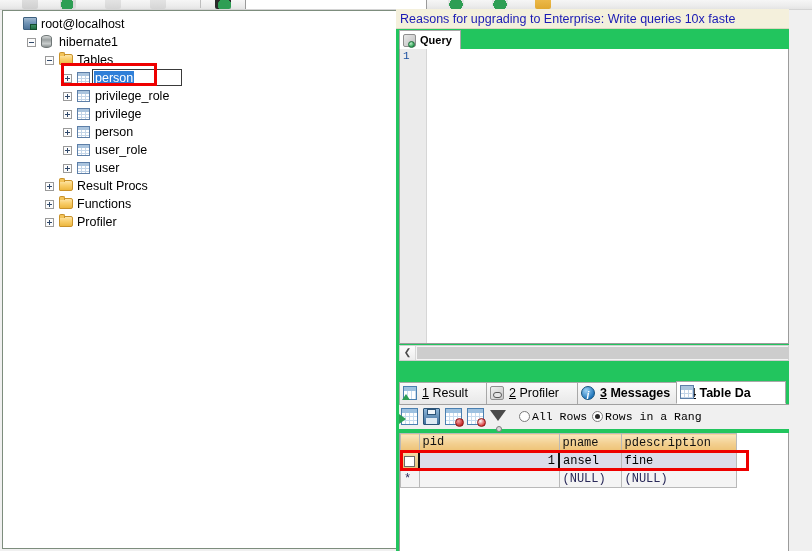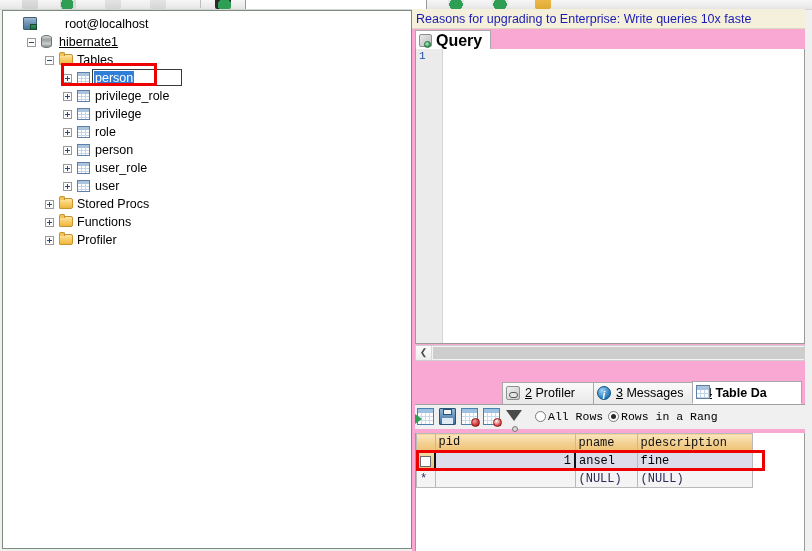--- a/index.html
+++ b/index.html
@@ -85,38 +85,38 @@
     background: #2f7fd8; color: #ffffff; padding: 0 1px; font-size: 12.5px;
   }
 
   
   .annot { position: absolute; border: 3px solid #ee0000; box-sizing: border-box; pointer-events: none; }
 
   
   .splitter { position: absolute; left: 413px; top: 10px; width: 6px; height: 539px; background: #f0f0f0; }
 
   
-  .right-pane { position: absolute; left: 412px; top: 9px; width: 393px; height: 542px; background: #f9a8d4; }
+  .right-pane { position: absolute; left: 396px; top: 9px; width: 393px; height: 542px; background: #22c55e; }
 
   .banner {
     position: absolute; left: 0; top: 0; width: 393px; height: 20px; line-height: 20px;
     background: #f4f0dc; color: #1a1ab4; font-size: 12.5px; padding-left: 4px;
     box-sizing: border-box; overflow: hidden; white-space: nowrap;
     border-bottom: 1px solid #dcd7bf;
   }
 
   
   .qtab-strip {
     position: absolute; left: 3px; top: 21px; width: 390px; height: 20px;
     border-bottom: 1px solid #a8a8a8;
   }
   .qtab {
     position: absolute; left: 0; top: 0; height: 20px; line-height: 19px;
     background: #ffffff; border: 1px solid #a8a8a8; border-bottom: 1px solid #ffffff;
-    box-sizing: border-box; padding: 0 8px 0 20px; font-weight: bold; font-size: 16px;
+    box-sizing: border-box; padding: 0 8px 0 20px; font-weight: bold; font-size: 11px;
   }
   .qtab .tabic {
     position: absolute; left: 3px; top: 3px; width: 13px; height: 13px;
   }
   .ic-query {
     background: linear-gradient(135deg,#e8e8e8 0%, #bfbfbf 100%);
     border: 1px solid #8e8e8e; border-radius: 2px; box-sizing: border-box;
   }
   .ic-query::after {
     content:""; position:absolute; left:4px; bottom:-2px; width:7px; height:7px; border-radius:50%;
@@ -293,26 +293,26 @@
     <div class="tb-icon" style="left:245px;width:180px;background:#ffffff;border:1px solid #9a9a9a;"></div>
     <div class="tb-icon" style="left:448px;background:radial-gradient(circle at 50% 70%,#2e9e54 50%,#e5e5e5 51%);"></div>
     <div class="tb-icon" style="left:492px;background:radial-gradient(circle at 50% 70%,#2e9e54 50%,#e5e5e5 51%);"></div>
     <div class="tb-icon" style="left:535px;background:linear-gradient(to bottom,#f3c45a,#e0a830);"></div>
   </div>
 
   <div class="tree-panel">
     <div class="tree-inner" id="tree-inner">
         <div class="tree-row">
           <div class="ic ic-server" style="left: 16px;"></div>
-          <span class="node-label" style="left: 34px; margin-left: 24px;">root@localhost</span>
+          <span class="node-label" style="left: 34px;">root@localhost</span>
         </div>
         <div class="tree-row">
           <div class="expander" style="left: 20px;"></div>
           <div class="ic ic-db" style="left: 34px;"></div>
-          <span class="node-label" style="left: 52px; text-decoration: underline;">hibernate1</span>
+          <span class="node-label" style="left: 52px;">hibernate1</span>
         </div>
         <div class="tree-row">
           <div class="expander" style="left: 38px;"></div>
           <div class="ic ic-folder" style="left: 52px;"></div>
           <span class="node-label" style="left: 70px;">Tables</span>
         </div>
         <div class="tree-row">
           <div class="expander plus" style="left: 56px;"></div>
           <div class="ic ic-table" style="left: 70px;"></div>
           <div class="rename-box" style="left: 85px; width: 90px;">
@@ -325,41 +325,36 @@
           <span class="node-label" style="left: 88px;">privilege_role</span>
         </div>
         <div class="tree-row">
           <div class="expander plus" style="left: 56px;"></div>
           <div class="ic ic-table" style="left: 70px;"></div>
           <span class="node-label" style="left: 88px;">privilege</span>
         </div>
         <div class="tree-row">
           <div class="expander plus" style="left: 56px;"></div>
           <div class="ic ic-table" style="left: 70px;"></div>
-          <span class="node-label" style="left: 88px;">role</span>
-        </div>
-        <div class="tree-row">
-          <div class="expander plus" style="left: 56px;"></div>
-          <div class="ic ic-table" style="left: 70px;"></div>
           <span class="node-label" style="left: 88px;">person</span>
         </div>
         <div class="tree-row">
           <div class="expander plus" style="left: 56px;"></div>
           <div class="ic ic-table" style="left: 70px;"></div>
           <span class="node-label" style="left: 88px;">user_role</span>
         </div>
         <div class="tree-row">
           <div class="expander plus" style="left: 56px;"></div>
           <div class="ic ic-table" style="left: 70px;"></div>
           <span class="node-label" style="left: 88px;">user</span>
         </div>
         <div class="tree-row">
           <div class="expander plus" style="left: 38px;"></div>
           <div class="ic ic-folder" style="left: 52px;"></div>
-          <span class="node-label" style="left: 70px;">Stored Procs</span>
+          <span class="node-label" style="left: 70px;">Result Procs</span>
         </div>
         <div class="tree-row">
           <div class="expander plus" style="left: 38px;"></div>
           <div class="ic ic-folder" style="left: 52px;"></div>
           <span class="node-label" style="left: 70px;">Functions</span>
         </div>
         <div class="tree-row">
           <div class="expander plus" style="left: 38px;"></div>
           <div class="ic ic-folder" style="left: 52px;"></div>
           <span class="node-label" style="left: 70px;">Profiler</span>
@@ -385,22 +380,23 @@
         <div class="gutter-num">1</div>
       </div>
     </div>
 
     <div class="hscroll">
       <div class="hs-arrow">❮</div>
       <div class="hs-thumb"></div>
     </div>
 
     <div class="rtab-strip" id="rtab-strip">
+        <div class="rtab" style="left: 0px; width: 88px;"><span class="rtic ic-result"></span><u>1</u><span> </span><span>Result</span></div>
         <div class="rtab" style="left: 87px; width: 112px;"><span class="rtic ic-profiler"></span><u>2</u><span> </span><span>Profiler</span></div>
-        <div class="rtab" style="left: 178px; width: 100px;"><span class="rtic ic-messages"></span><u>3</u><span> </span><span>Messages</span></div>
+        <div class="rtab" style="left: 178px; width: 100px; font-weight: bold;"><span class="rtic ic-messages"></span><u>3</u><span> </span><span>Messages</span></div>
         <div class="rtab active" style="left: 277px; width: 110px; padding-left: 12px;"><span class="rtic ic-tabledata"></span><u>4</u><span> </span><span>Table Da</span></div>
       </div>
 
     <div class="gtoolbar">
       <div class="gt-btn ic-gridadd" style="left:2px;"></div>
       <div class="gt-btn ic-save" style="left:24px;"></div>
       <div class="gt-btn ic-griddel" style="left:46px;"></div>
       <div class="gt-btn ic-griddelall" style="left:68px;"></div>
       <div class="gt-btn ic-filter" style="left:91px;"></div>
 

